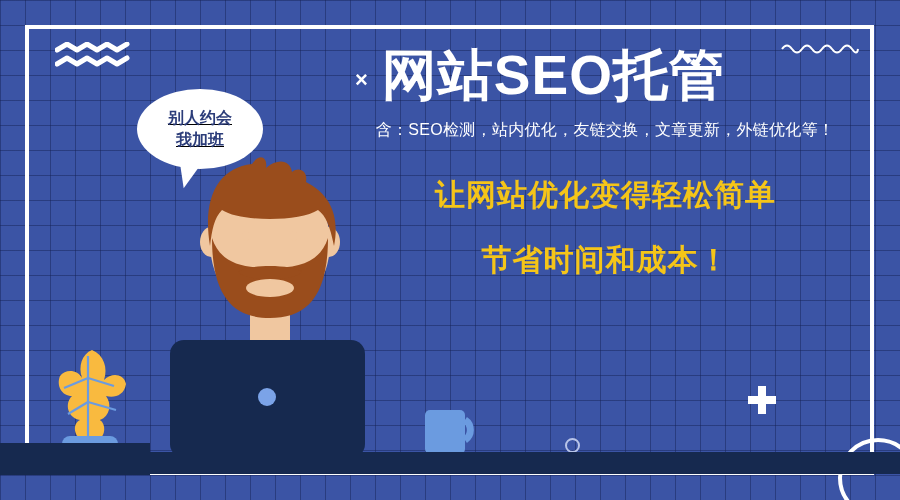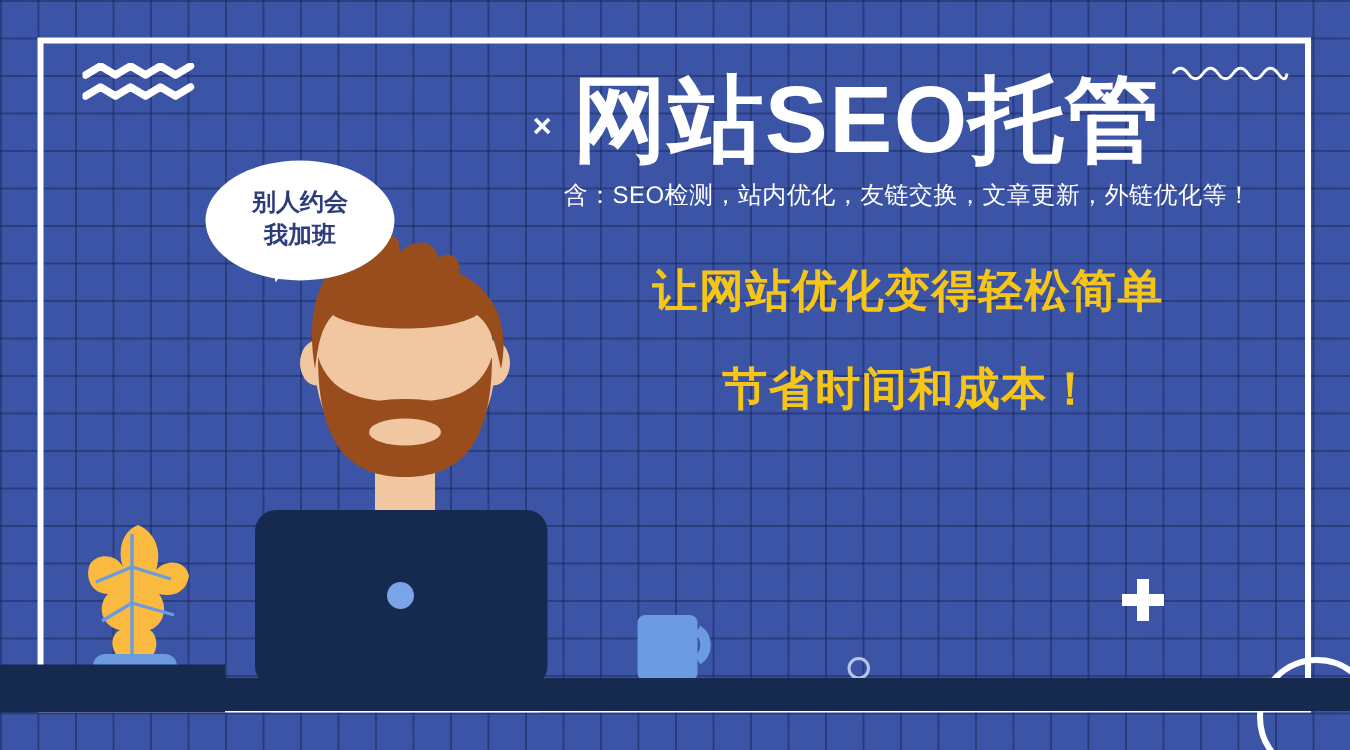--- a/index.html
+++ b/index.html
@@ -102,21 +102,21 @@
   }
   .title-x {
     color: #ffffff;
     font-size: 22px;
     font-weight: bold;
     line-height: 1;
     transform: translateY(4px);
   }
   .title-text {
     color: #ffffff;
-    font-size: 63px;
+    font-size: 55px;
     font-weight: bold;
     letter-spacing: 1px;
     line-height: 1.15;
     white-space: nowrap;
   }
 
   .subtitle {
     position: absolute;
     left: 340px;
     top: 120px;
@@ -143,30 +143,31 @@
     line-height: 1;
     margin-bottom: 35px;
     white-space: nowrap;
   }
   .slogan-line:last-child { margin-bottom: 4px; }
 
   
   .bubble {
     position: absolute;
     left: 137px;
-    top: 107px;
+    top: 89px;
     width: 126px;
     height: 80px;
     background: #ffffff;
     border-radius: 50% / 50%;
     display: flex;
     flex-direction: column;
     align-items: center;
     justify-content: center;
     z-index: 6;
+    text-decoration: underline;
   }
   .bubble-line {
     color: #2c3d7a;
     font-size: 16px;
     font-weight: bold;
     line-height: 1.35;
     white-space: nowrap;
   }
   .bubble-tail {
     position: absolute;

